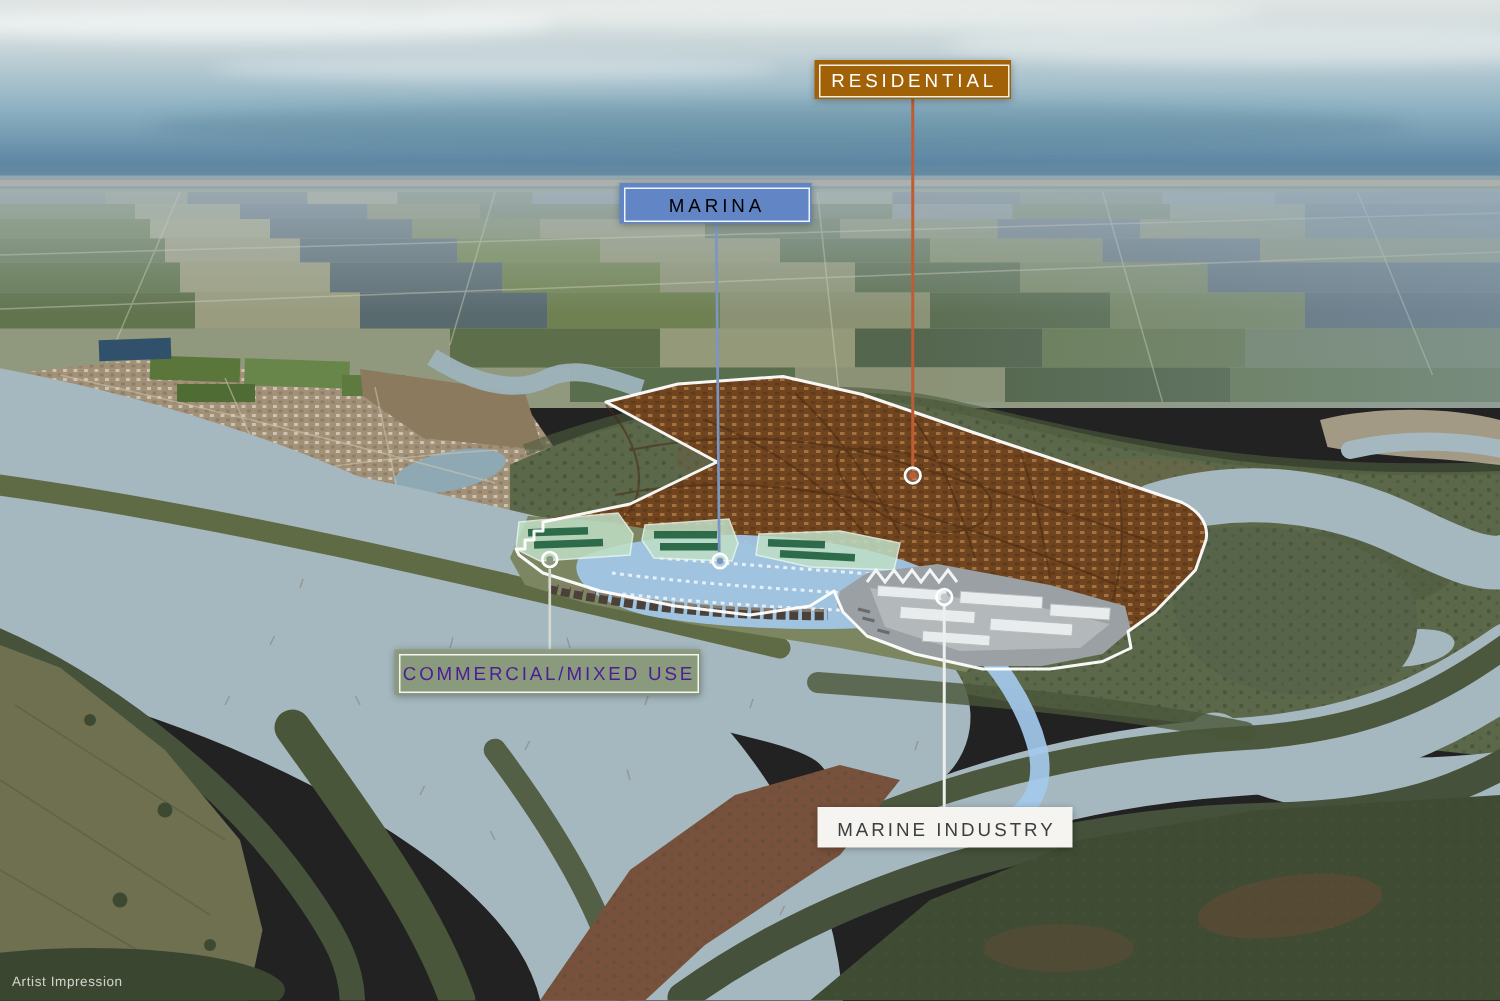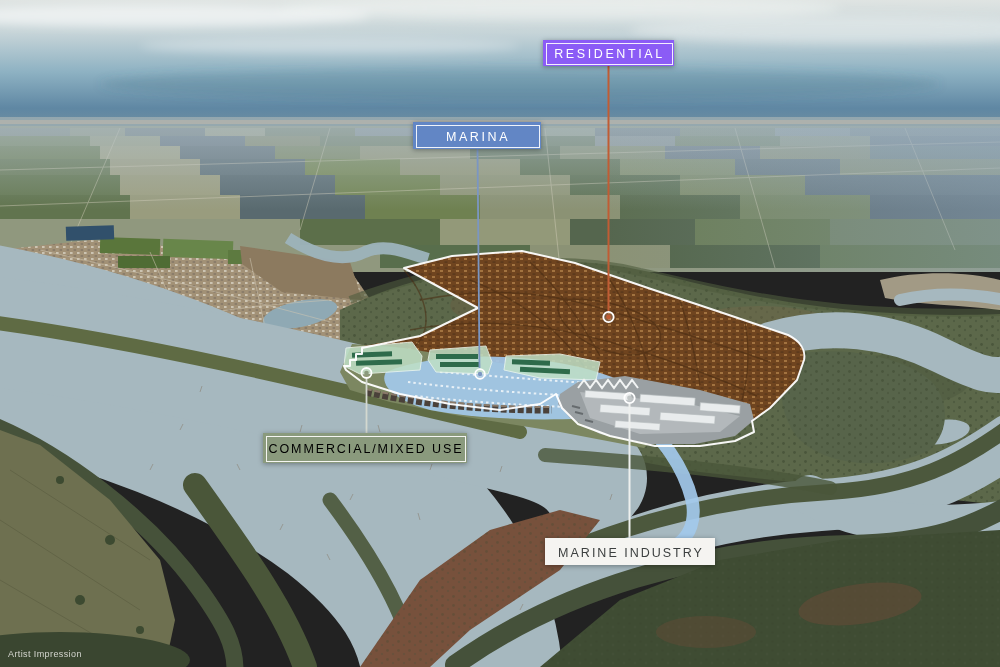--- a/index.html
+++ b/index.html
@@ -332,28 +332,28 @@
     <circle cx="366.5" cy="373" r="5" fill="rgba(255,255,255,.15)" stroke="#ffffff" stroke-width="1.8"></circle>
     <circle cx="366.5" cy="373" r="2.3" fill="#8a9a7d"></circle>
   </g>
   <g>
     <line x1="629.5" y1="538" x2="629.5" y2="404" stroke-width="2" stroke="#eef0ee"></line>
     <circle cx="629.5" cy="398" r="5.2" fill="rgba(255,255,255,.15)" stroke="#ffffff" stroke-width="1.8"></circle>
     <circle cx="629.5" cy="398" r="2.4" fill="#c2c7c7"></circle>
   </g>
 </svg>
 
-<div class="zone-label" id="label-residential" style="background: #8b5cf6;">
+<div class="zone-label" id="label-residential" style="background: #a16207;">
   <div class="inner" style="color: rgb(255, 255, 255);">RESIDENTIAL</div>
 </div>
 <div class="zone-label" id="label-marina" style="background: rgb(98, 134, 197);">
-  <div class="inner" style="color: #ffffff;">MARINA</div>
+  <div class="inner" style="color: #000000;">MARINA</div>
 </div>
 <div class="zone-label" id="label-commercial" style="background: rgb(138, 154, 125);">
-  <div class="inner" style="color: #000000;">COMMERCIAL/MIXED USE</div>
+  <div class="inner" style="color: #4c1d95;">COMMERCIAL/MIXED USE</div>
 </div>
 <div class="zone-label" id="label-marine" style="background: rgb(245, 244, 241);">
   <div class="inner" style="color: rgb(60, 63, 63);">MARINE INDUSTRY</div>
 </div>
 
 <div id="watermark">Artist Impression</div>
 
 </div>
 
 </body></html>

